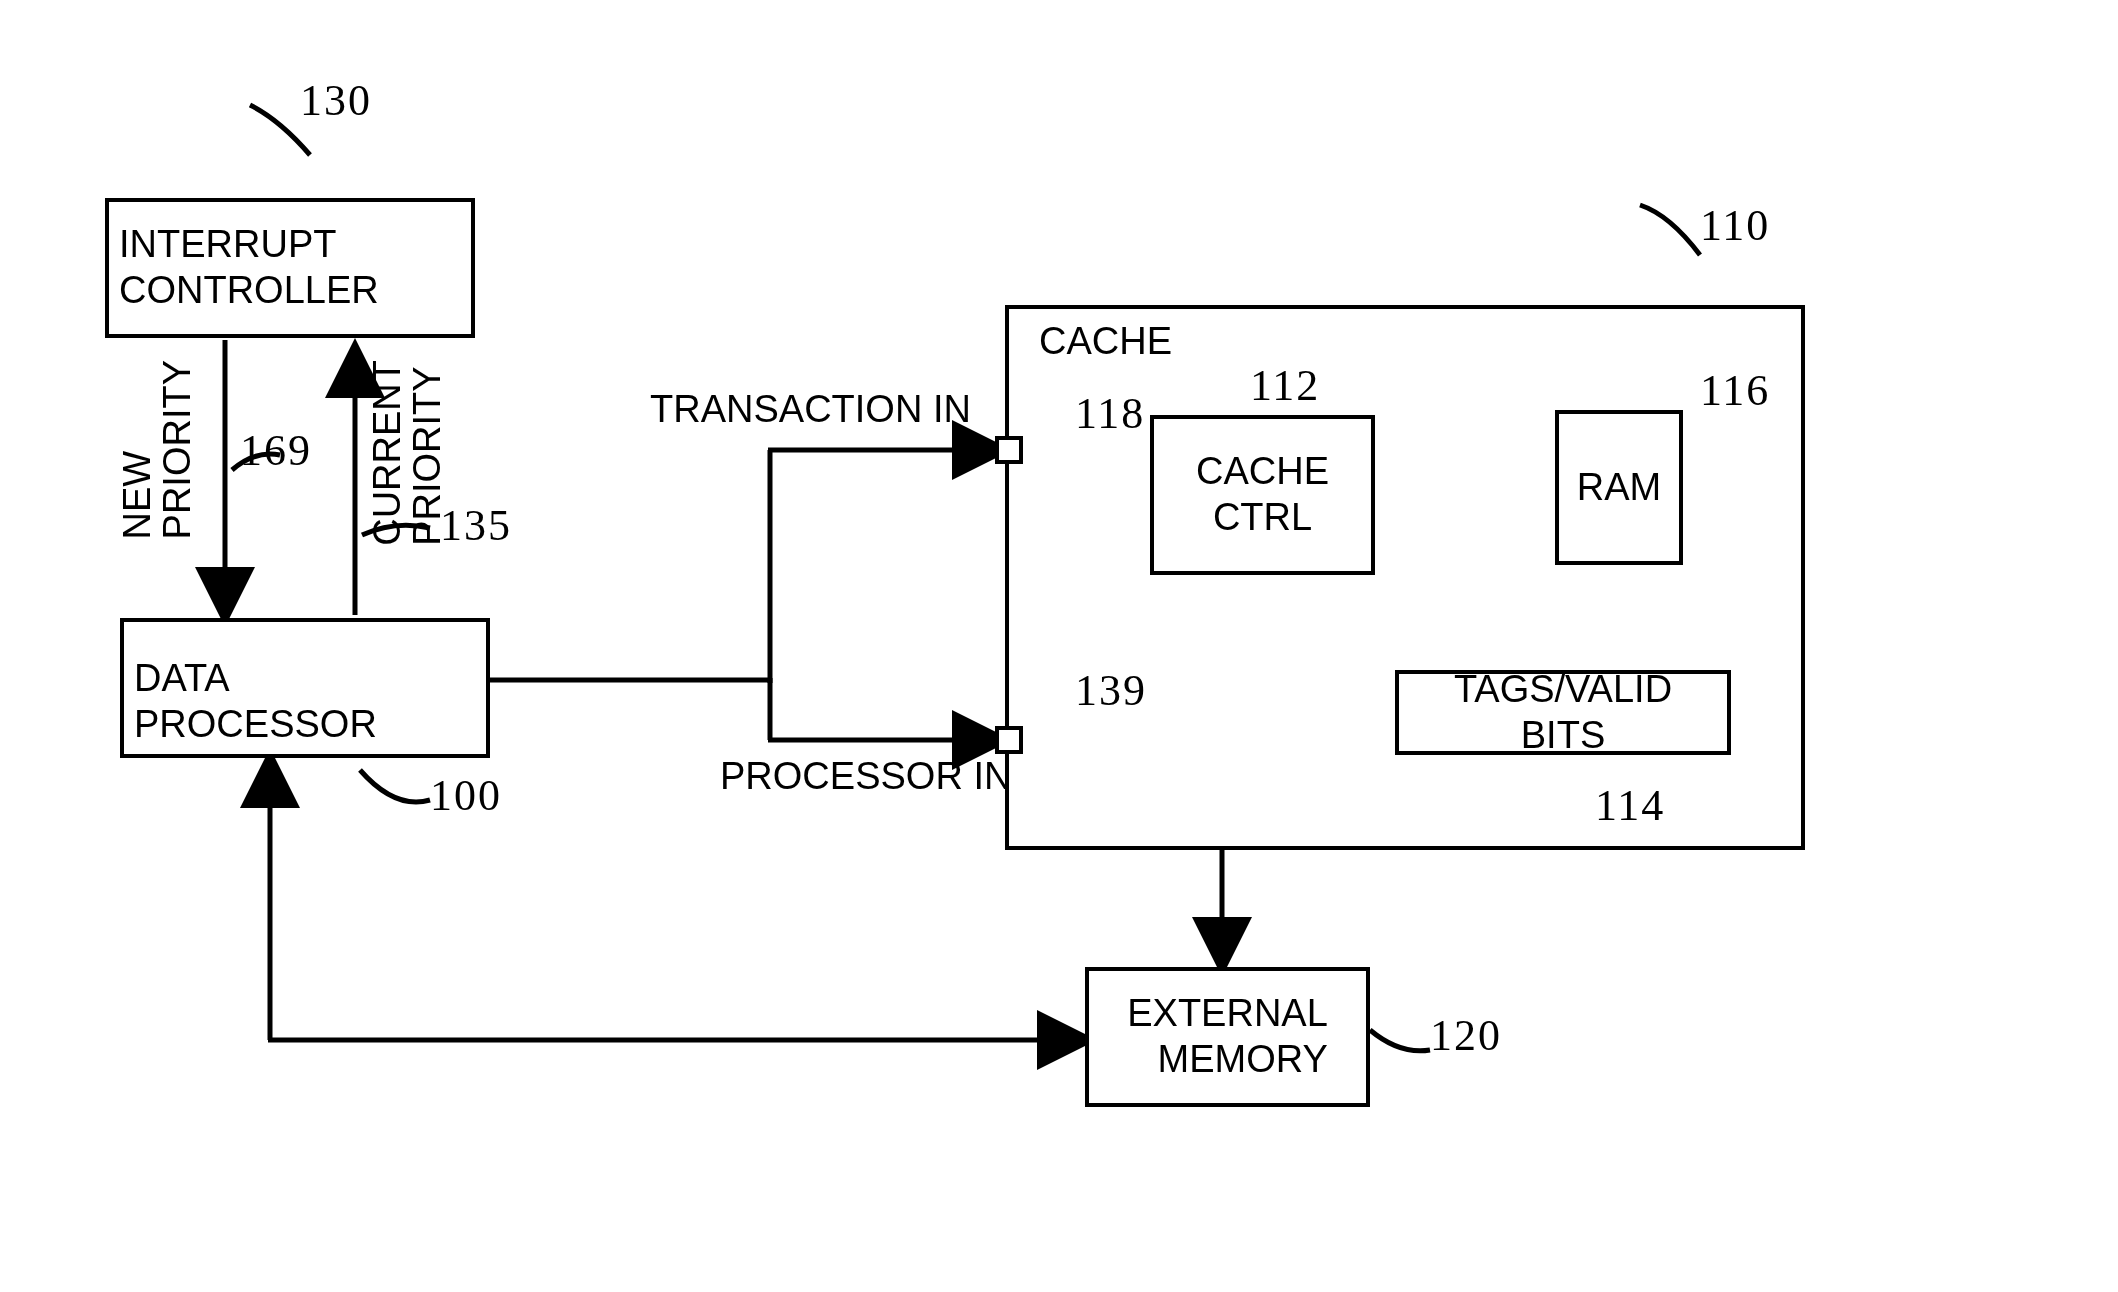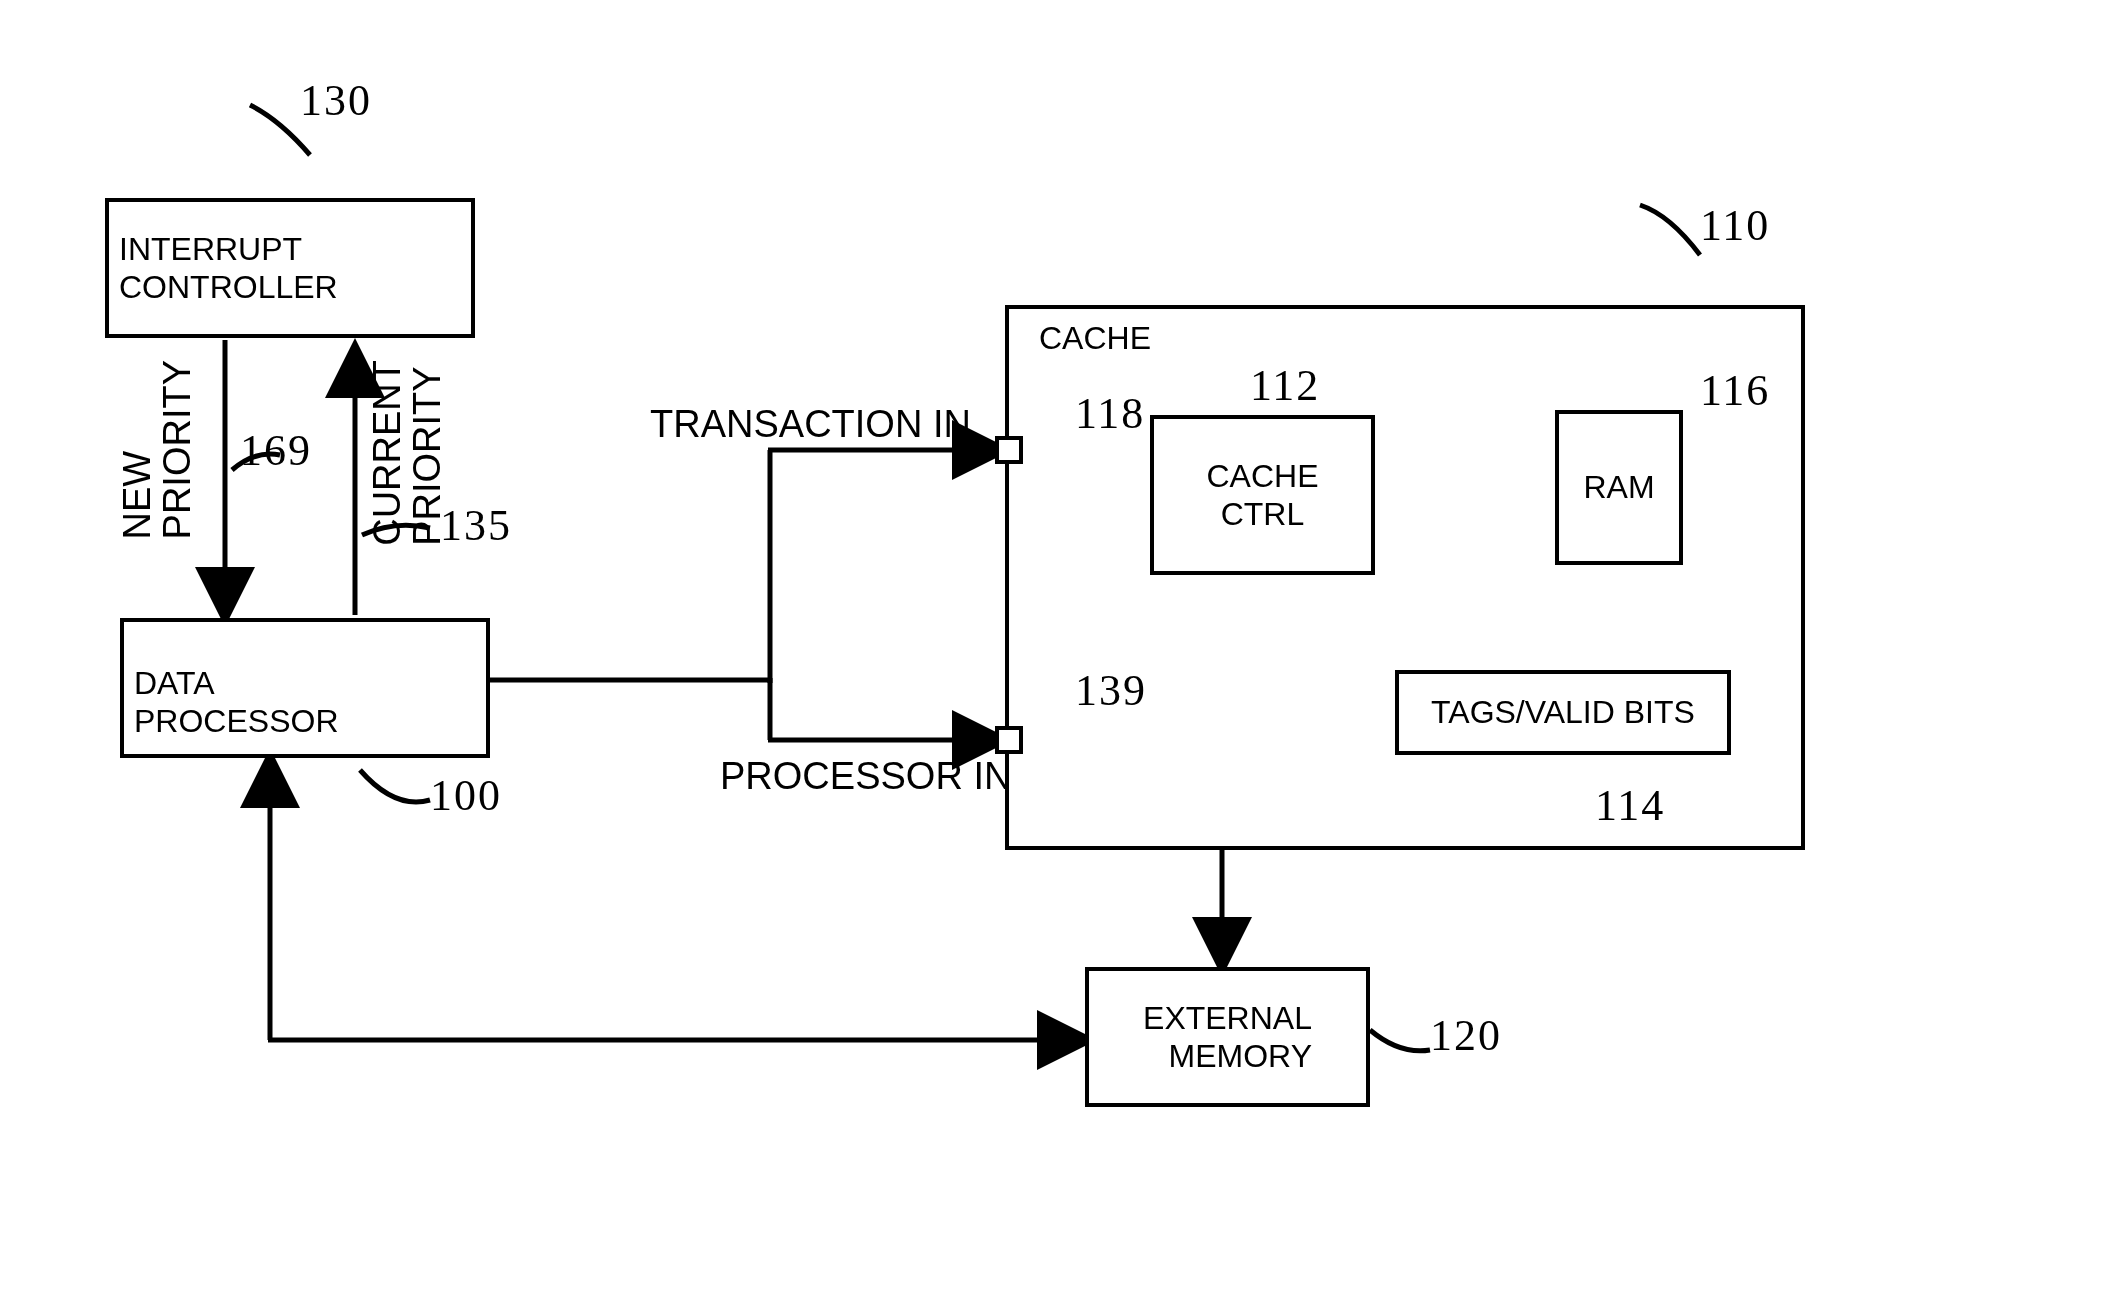--- a/index.html
+++ b/index.html
@@ -15,21 +15,21 @@
     height: 1292px;
   }
   .box {
     position: absolute;
     border: 4px solid #000;
     background: #fff;
     display: flex;
     align-items: center;
     justify-content: center;
     text-align: center;
-    font-size: 32px;
+    font-size: 38px;
     font-weight: 400;
     line-height: 1.2;
     box-sizing: border-box;
     padding: 6px 10px;
   }
   .label {
     position: absolute;
     font-size: 38px;
     white-space: nowrap;
   }
@@ -156,21 +156,21 @@
 
   <div class="vlabel" style="left:118px; top:360px; line-height:1.05;">
     <span style="white-space:pre;">NEW
 PRIORITY</span>
   </div>
   <div class="vlabel" style="left:368px; top:360px; line-height:1.05;">
     <span style="white-space:pre;">CURRENT
 PRIORITY</span>
   </div>
 
-  <div class="label" style="left:650px; top:403px;">TRANSACTION IN</div>
+  <div class="label" style="left:650px; top:388px;">TRANSACTION IN</div>
   <div class="label" style="left:720px; top:755px;">PROCESSOR IN</div>
 
   <div class="hand" style="left:300px; top:75px;">130</div>
   <div class="hand" style="left:240px; top:425px;">169</div>
   <div class="hand" style="left:440px; top:500px;">135</div>
   <div class="hand" style="left:430px; top:770px;">100</div>
   <div class="hand" style="left:1700px; top:200px;">110</div>
   <div class="hand" style="left:1250px; top:360px;">112</div>
   <div class="hand" style="left:1700px; top:365px;">116</div>
   <div class="hand" style="left:1075px; top:388px;">118</div>

